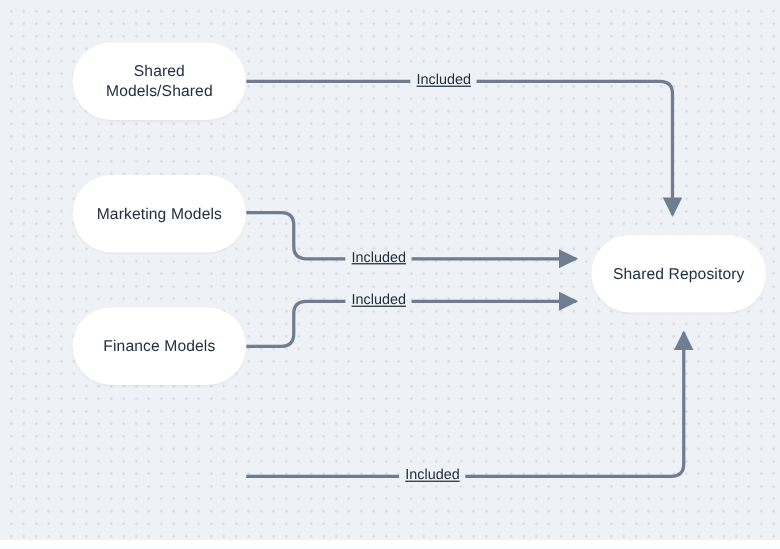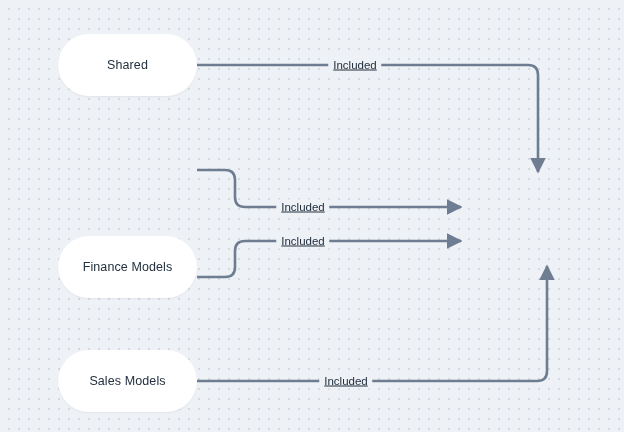--- a/index.html
+++ b/index.html
@@ -75,31 +75,35 @@
     <path fill="none" stroke="#6e7d91" stroke-width="2.6" stroke-linecap="butt" marker-end="url(#arrow)" d="M 197 170 L 225 170 Q 235 170 235 180 L 235 197 Q 235 207 245 207 L 461 207"></path>
 
     <path fill="none" stroke="#6e7d91" stroke-width="2.6" stroke-linecap="butt" marker-end="url(#arrow)" d="M 197 277 L 225 277 Q 235 277 235 267 L 235 251 Q 235 241 245 241 L 461 241"></path>
 
     <path fill="none" stroke="#6e7d91" stroke-width="2.6" stroke-linecap="butt" marker-end="url(#arrow)" d="M 197 381 L 537 381 Q 547 381 547 371 L 547 266"></path>
   </svg>
 
   <div class="node" id="node-shared-models" style="left: 58px; top: 34px; width: 139px; height: 62px;">
     <div>
       <div>Shared</div>
+      <div>Models/Shared</div>
     </div>
   </div>
 
+  <div class="node" id="node-marketing-models" style="left: 58px; top: 140px; width: 139px; height: 62px;">
+    <span>Marketing Models</span>
+  </div>
 
-  <div class="node" id="node-finance-models" style="left: 58px; top: 236px; width: 139px; height: 62px; align-items: center;">
+  <div class="node" id="node-finance-models" style="left: 58px; top: 246px; width: 139px; height: 62px; align-items: center;">
     <span>Finance Models</span>
   </div>
 
-  <div class="node" id="node-sales-models" style="left: 58px; top: 350px; width: 139px; height: 62px;">
-    <span>Sales Models</span>
+
+  <div class="node" id="node-shared-repository" style="left: 473px; top: 188px; width: 140px; height: 62px;">
+    <span>Shared Repository</span>
   </div>
-
 
   <div class="edge-label" id="label-edge-0" style="left: 355px; top: 65px;">Included</div>
   <div class="edge-label" id="label-edge-1" style="left: 303px; top: 207px;">Included</div>
   <div class="edge-label" id="label-edge-2" style="left: 303px; top: 241px;">Included</div>
   <div class="edge-label" id="label-edge-3" style="left: 346px; top: 381px;">Included</div>
 
 </div>
 
 </body></html>

